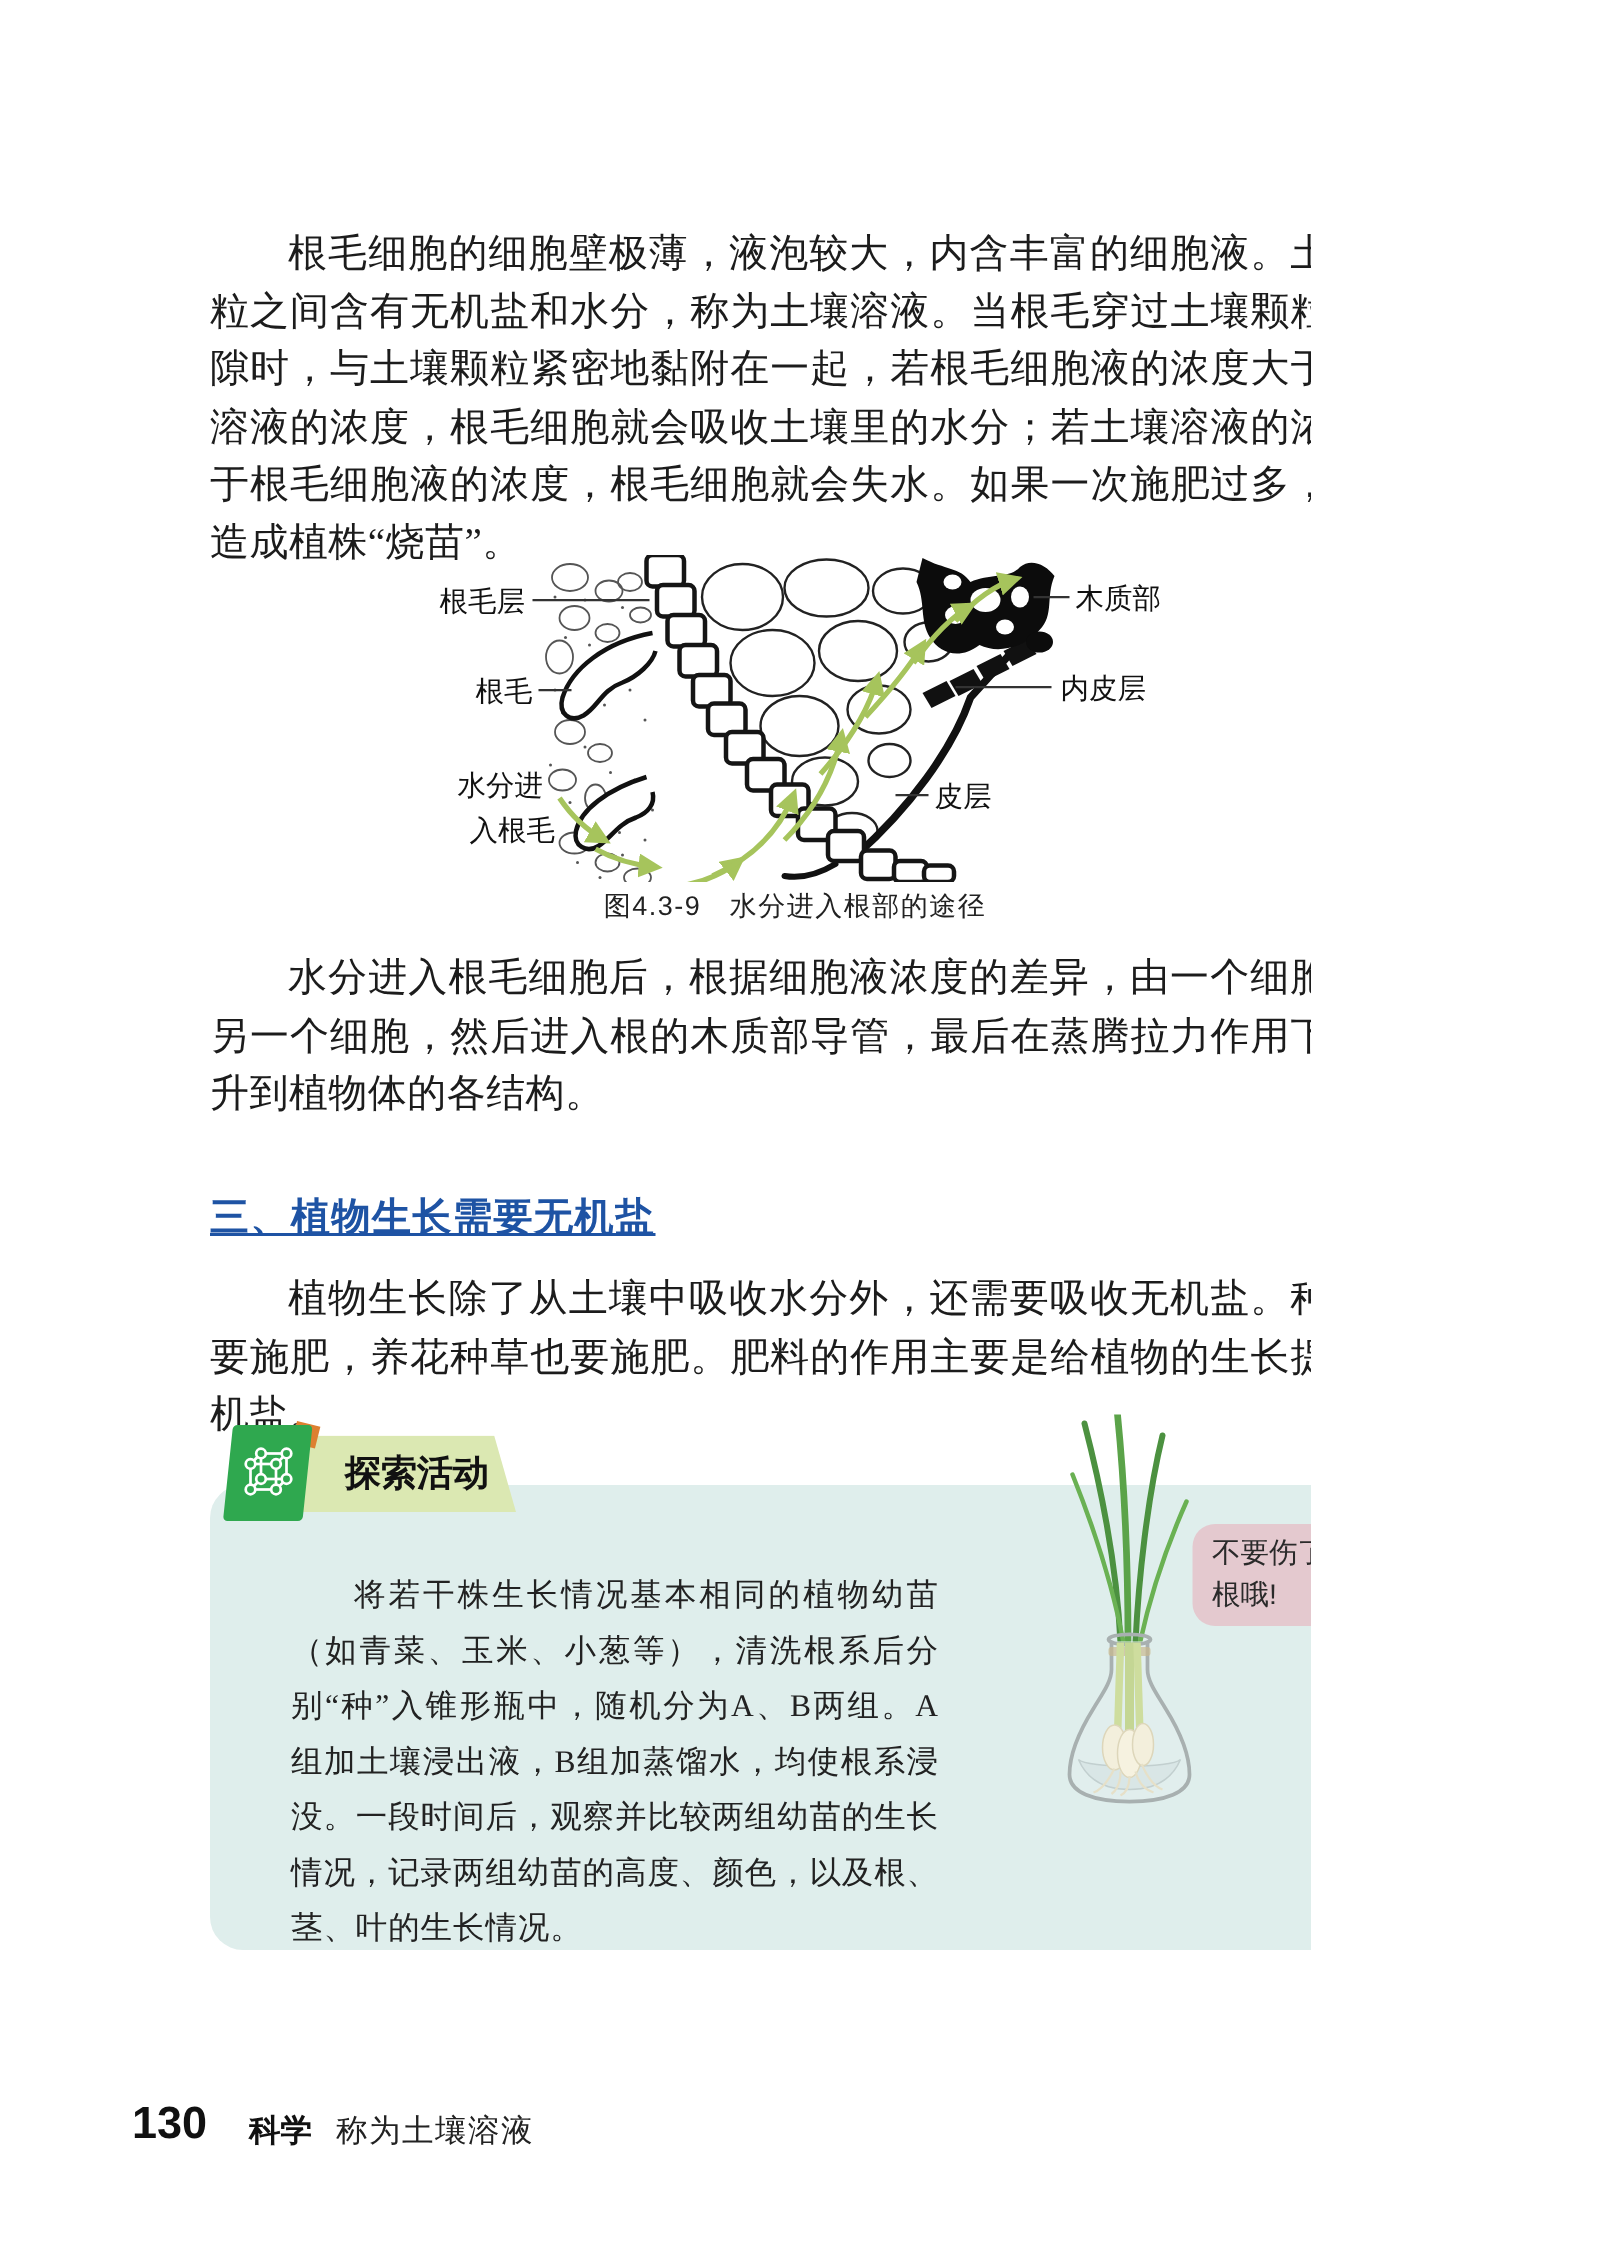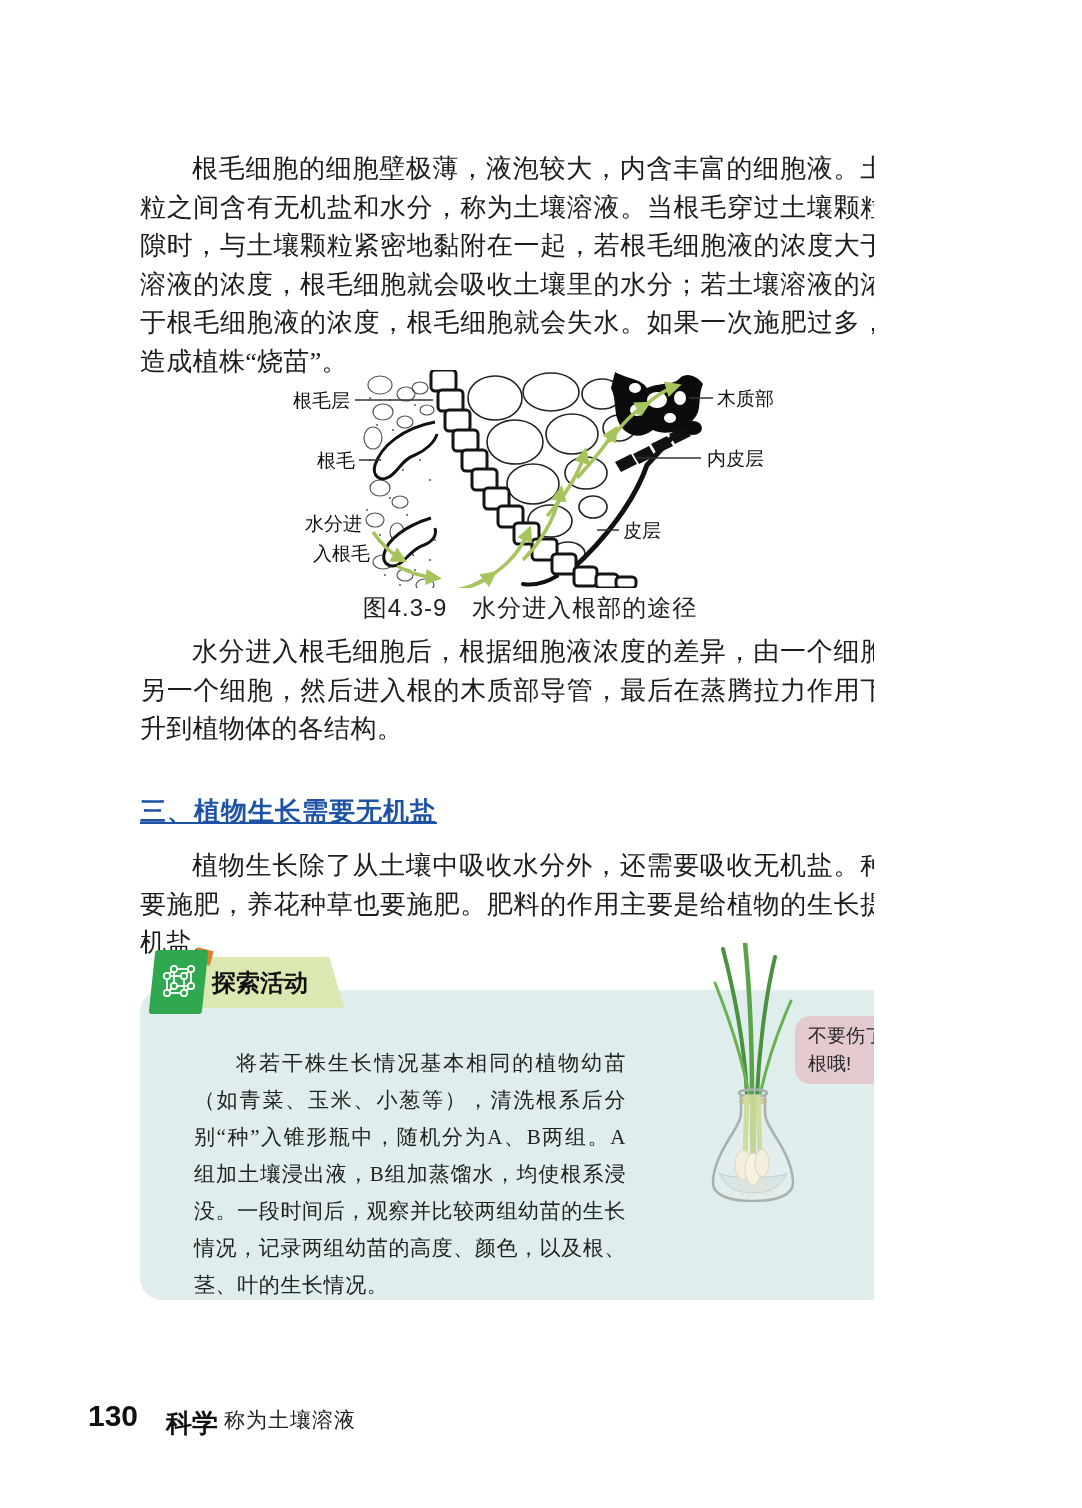--- a/index.html
+++ b/index.html
@@ -10,47 +10,47 @@
   #para1{top:150px;}
   #para2{top:633px;}
   #para3{top:847px;}
   .heading{position:absolute;left:140px;top:794px;width:800px;margin:0;text-align:left;
         font-family:"Liberation Sans", sans-serif;font-weight:bold;font-size:26px;
         color:#1e53a4;letter-spacing:1px;text-decoration:underline;}
   
   .fig1{position:absolute;left:285px;top:370px;width:490px;margin:0;}
   .fig1 svg{display:block;}
   .fig1 figcaption{margin-top:4px;text-align:center;font-family:"Liberation Sans", sans-serif;
-        font-size:24px;color:#222;letter-spacing:1px;}
+        font-size:18px;color:#222;letter-spacing:1px;}
   .diag-label{font-family:"Liberation Serif", serif;font-size:19px;fill:#111;}
   
   .act-bg{position:absolute;left:140px;top:990px;width:800px;height:310px;
         background:#dfeeec;border-radius:22px;}
   .strip{position:absolute;left:162px;top:957px;width:182px;height:51px;background:#dbe8b2;
         clip-path:polygon(0 0,92% 0,100% 100%,0 100%);}
   .strip span{display:block;margin-left:50px;line-height:51px;
-        font-family:"Liberation Sans", sans-serif;font-weight:bold;font-size:24px;color:#111;}
+        font-family:"Liberation Sans", sans-serif;font-weight:bold;font-size:24px;color:#111;text-align:center;}
   .orange{position:absolute;left:196px;top:949px;width:16px;height:15px;background:#dd8030;
         transform:rotate(14deg);}
   .badge{position:absolute;left:152px;top:950px;width:53px;height:64px;background:#2fa84f;
         transform:skewX(-6deg);border-radius:3px;display:flex;align-items:center;justify-content:center;}
   .badge svg{transform:skewX(6deg);}
   .act-text{position:absolute;left:178px;top:1029px;width:432px;margin:16px;font-size:21px;
         line-height:37px;text-align:justify;text-indent:2em;letter-spacing:0.6px;color:#222;}
   .plant{position:absolute;left:695px;top:943px;}
   .bubble{position:absolute;left:795px;top:1016px;width:78px;padding:6px 13px;background:#e4c9cf;
         border-radius:15px;font-family:"Liberation Sans", sans-serif;font-size:19px;
         line-height:28px;color:#2a2a2a;}
   .fig2cap{position:absolute;left:645px;top:1222px;width:255px;text-align:center;
         font-family:"Liberation Sans", sans-serif;font-size:21px;line-height:37px;color:#222;}
   
   .footer-num{position:absolute;left:88px;top:1399px;font-family:"Liberation Sans", sans-serif;
         font-weight:bold;font-size:30px;color:#111;}
   .footer-book{position:absolute;left:166px;top:1406px;font-family:"Liberation Sans", sans-serif;
-        font-weight:bold;font-size:26px;color:#111;}
+        font-weight:bold;font-size:21px;color:#111;}
   .footer-vol{position:absolute;left:224px;top:1406px;font-family:"Liberation Sans", sans-serif;
         font-size:21px;color:#222;letter-spacing:1px;}
 </style>
 </head>
 <body>
 
 <div class="page">
 
   <p class="para" id="para1">根毛细胞的细胞壁极薄，液泡较大，内含丰富的细胞液。土壤颗粒之间含有无机盐和水分，称为土壤溶液。当根毛穿过土壤颗粒的孔隙时，与土壤颗粒紧密地黏附在一起，若根毛细胞液的浓度大于土壤溶液的浓度，根毛细胞就会吸收土壤里的水分；若土壤溶液的浓度大于根毛细胞液的浓度，根毛细胞就会失水。如果一次施肥过多，容易造成植株“烧苗”。</p>
 

